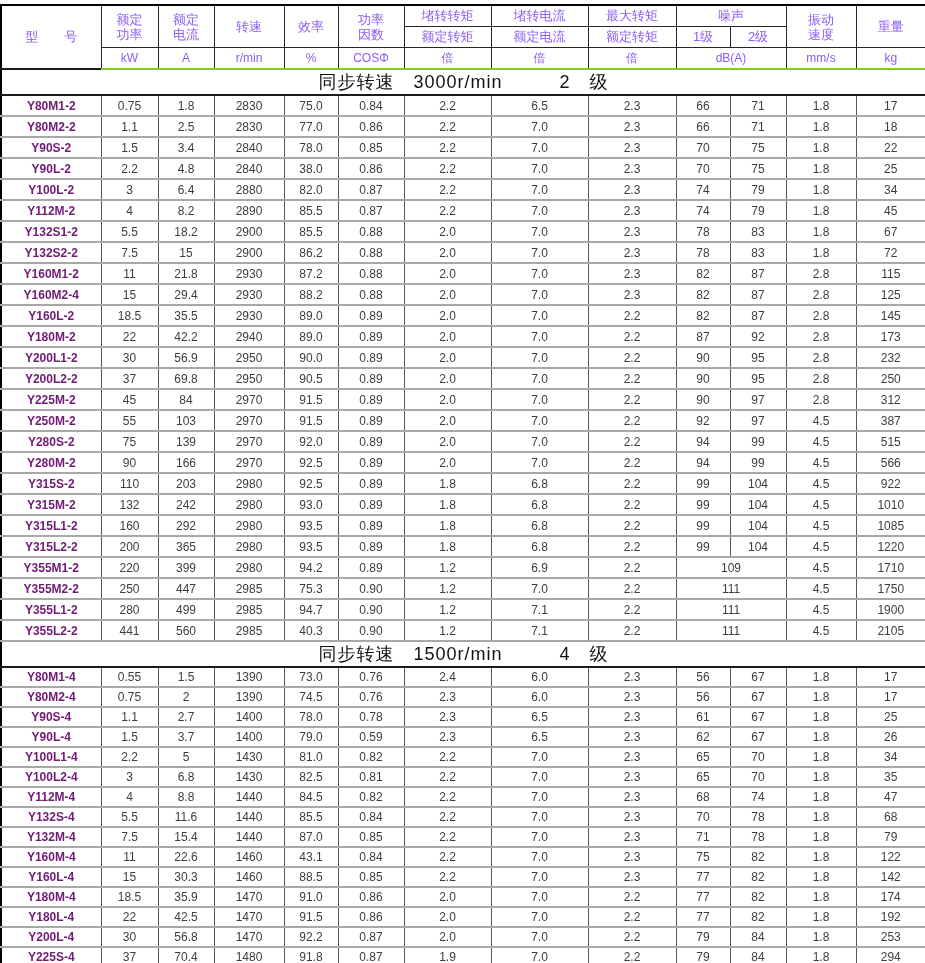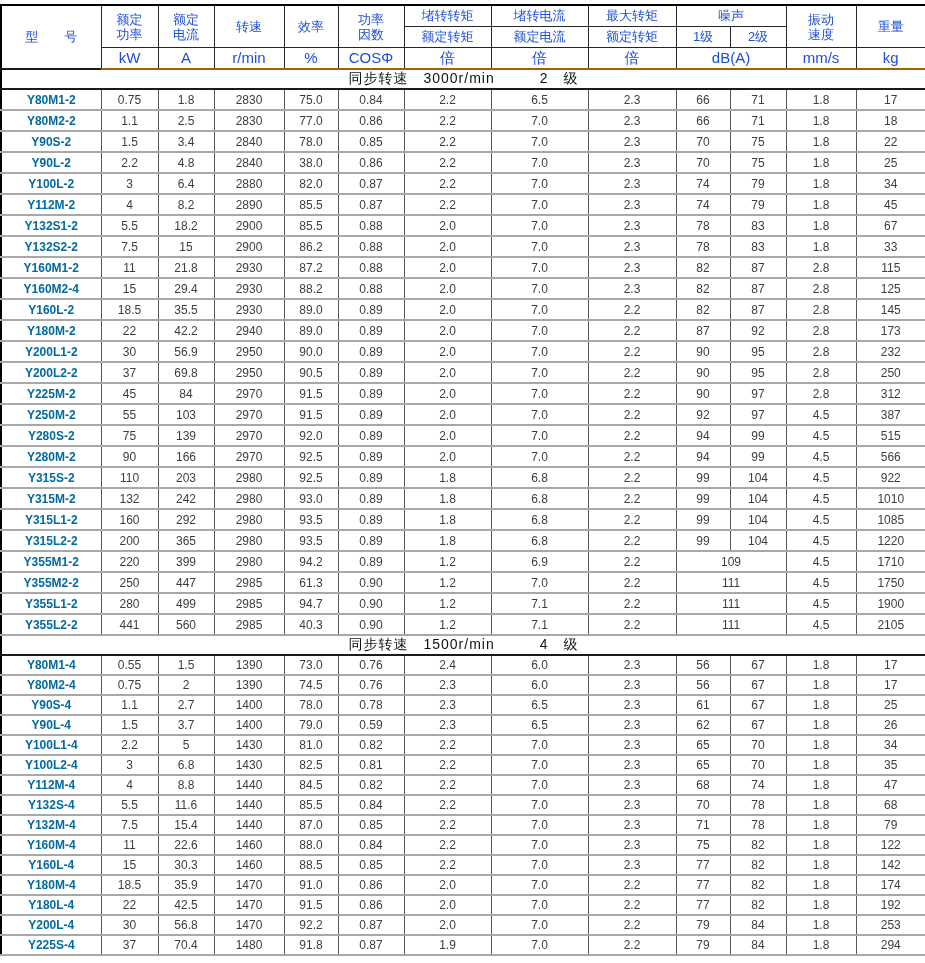--- a/index.html
+++ b/index.html
@@ -15,58 +15,58 @@
     border-collapse: collapse;
     table-layout: fixed;
     width: 925px;
     margin: 4px 0 0 0;
     border: 2px solid #000000;
   }
   thead th {
     border: 1px solid #262626;
     font-weight: normal;
     font-size: 13px;
-    color: #1d4ed8;
+    color: #8b5cf6;
     padding: 0;
     height: 20px;
     text-align: center;
     vertical-align: middle;
     line-height: 16px;
     white-space: nowrap;
     overflow: hidden;
   }
   thead tr.units th {
-    font-size: 15px;
+    font-size: 12px;
     height: 20px;
-    border-bottom: 2px solid #a16207;
+    border-bottom: 2px solid #84cc16;
   }
   tbody td {
     border-left: 1px solid #565656;
     border-right: 1px solid #565656;
     border-top: 2px solid #a8a8a8;
     border-bottom: 2px solid #a8a8a8;
     font-size: 12px;
     color: #3d3d3d;
     padding: 0;
     height: 19px;
     text-align: center;
     vertical-align: middle;
     white-space: nowrap;
     overflow: hidden;
   }
   tbody tr.s2 td { height: 18px; }
   tbody td.model {
     font-weight: bold;
-    color: #0369a1;
+    color: #701a75;
   }
   tbody tr.band td {
     border: 1px solid #262626;
     border-top: 2px solid #1a1a1a;
     border-bottom: 2px solid #1a1a1a;
-    font-size: 14px;
+    font-size: 18px;
     color: #111111;
     height: 16px;
     font-weight: normal;
     letter-spacing: 1px;
     margin-top: 36px;
   }
   .two-line { line-height: 15px; }
 </style>
 </head>
 <body>
@@ -250,21 +250,21 @@
         <td>15</td>
         <td>2900</td>
         <td>86.2</td>
         <td>0.88</td>
         <td>2.0</td>
         <td>7.0</td>
         <td>2.3</td>
         <td>78</td>
         <td>83</td>
         <td>1.8</td>
-        <td>33</td>
+        <td>72</td>
       </tr>
       <tr class="s1">
         <td class="model">Y160M1-2</td>
         <td>11</td>
         <td>21.8</td>
         <td>2930</td>
         <td>87.2</td>
         <td>0.88</td>
         <td>2.0</td>
         <td>7.0</td>
@@ -481,21 +481,21 @@
         <td>2.2</td>
         <td colspan="2">109</td>
         <td>4.5</td>
         <td>1710</td>
       </tr>
       <tr class="s1">
         <td class="model">Y355M2-2</td>
         <td>250</td>
         <td>447</td>
         <td>2985</td>
-        <td>61.3</td>
+        <td>75.3</td>
         <td>0.90</td>
         <td>1.2</td>
         <td>7.0</td>
         <td>2.2</td>
         <td colspan="2">111</td>
         <td>4.5</td>
         <td>1750</td>
       </tr>
       <tr class="s1">
         <td class="model">Y355L1-2</td>
@@ -661,21 +661,21 @@
         <td>71</td>
         <td>78</td>
         <td>1.8</td>
         <td>79</td>
       </tr>
       <tr class="s2">
         <td class="model">Y160M-4</td>
         <td>11</td>
         <td>22.6</td>
         <td>1460</td>
-        <td>88.0</td>
+        <td>43.1</td>
         <td>0.84</td>
         <td>2.2</td>
         <td>7.0</td>
         <td>2.3</td>
         <td>75</td>
         <td>82</td>
         <td>1.8</td>
         <td>122</td>
       </tr>
       <tr class="s2">

